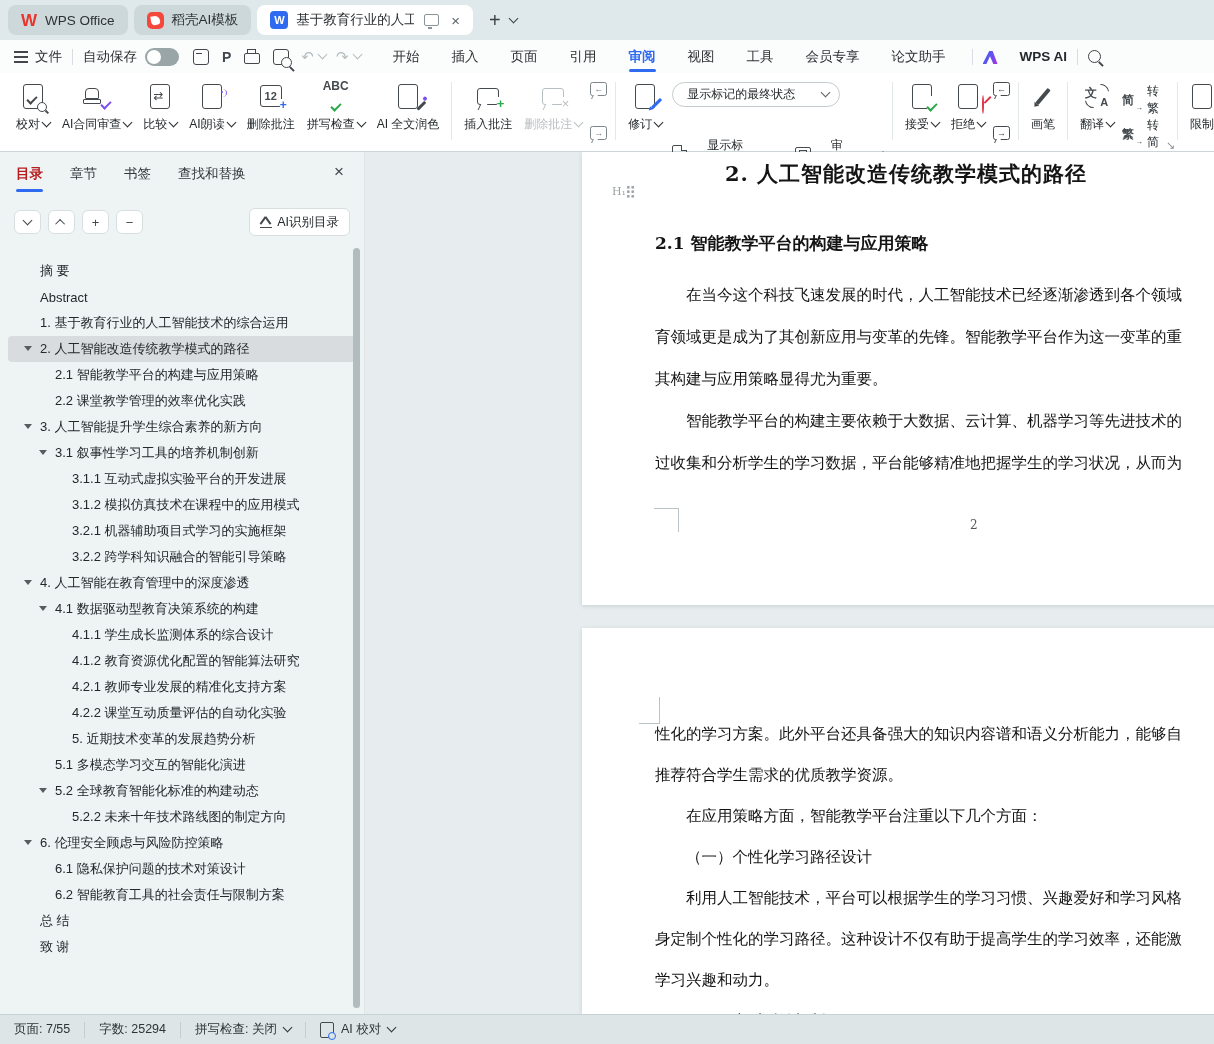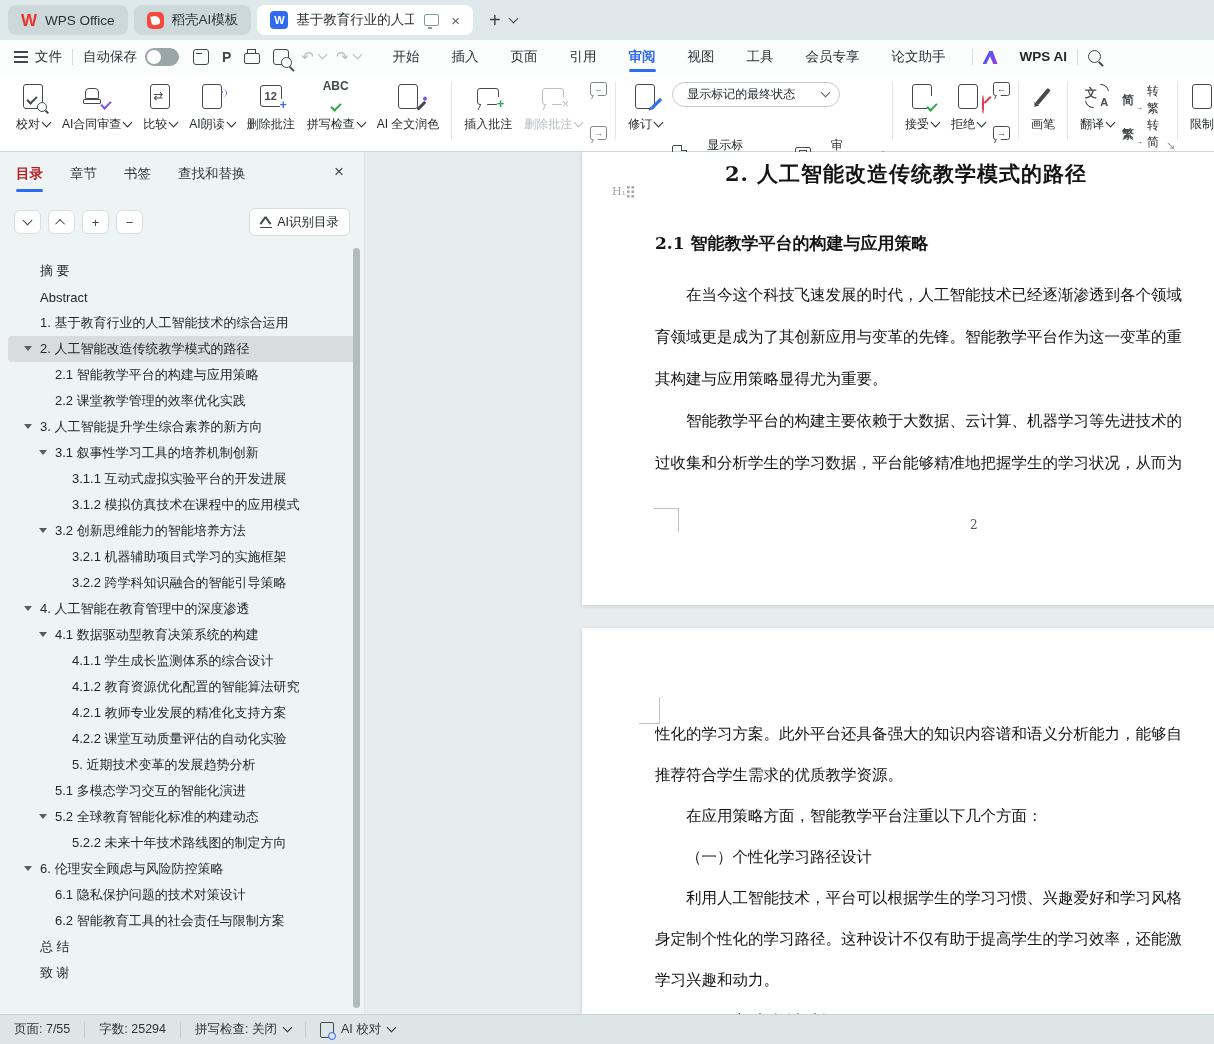--- a/index.html
+++ b/index.html
@@ -496,24 +496,20 @@
     <span class="toc-label">3.1 叙事性学习工具的培养机制创新</span>
   </div>
       <div class="toc-item lv3">
 
     <span class="toc-label">3.1.1 互动式虚拟实验平台的开发进展</span>
   </div>
       <div class="toc-item lv3">
 
     <span class="toc-label">3.1.2 模拟仿真技术在课程中的应用模式</span>
   </div>
-      <div class="toc-item lv2 has-arrow">
-    <span class="toc-arrow"></span>
-    <span class="toc-label">3.2 创新思维能力的智能培养方法</span>
-  </div>
       <div class="toc-item lv3">
 
     <span class="toc-label">3.2.1 机器辅助项目式学习的实施框架</span>
   </div>
       <div class="toc-item lv3">
 
     <span class="toc-label">3.2.2 跨学科知识融合的智能引导策略</span>
   </div>
       <div class="toc-item lv1 has-arrow">
     <span class="toc-arrow"></span>

